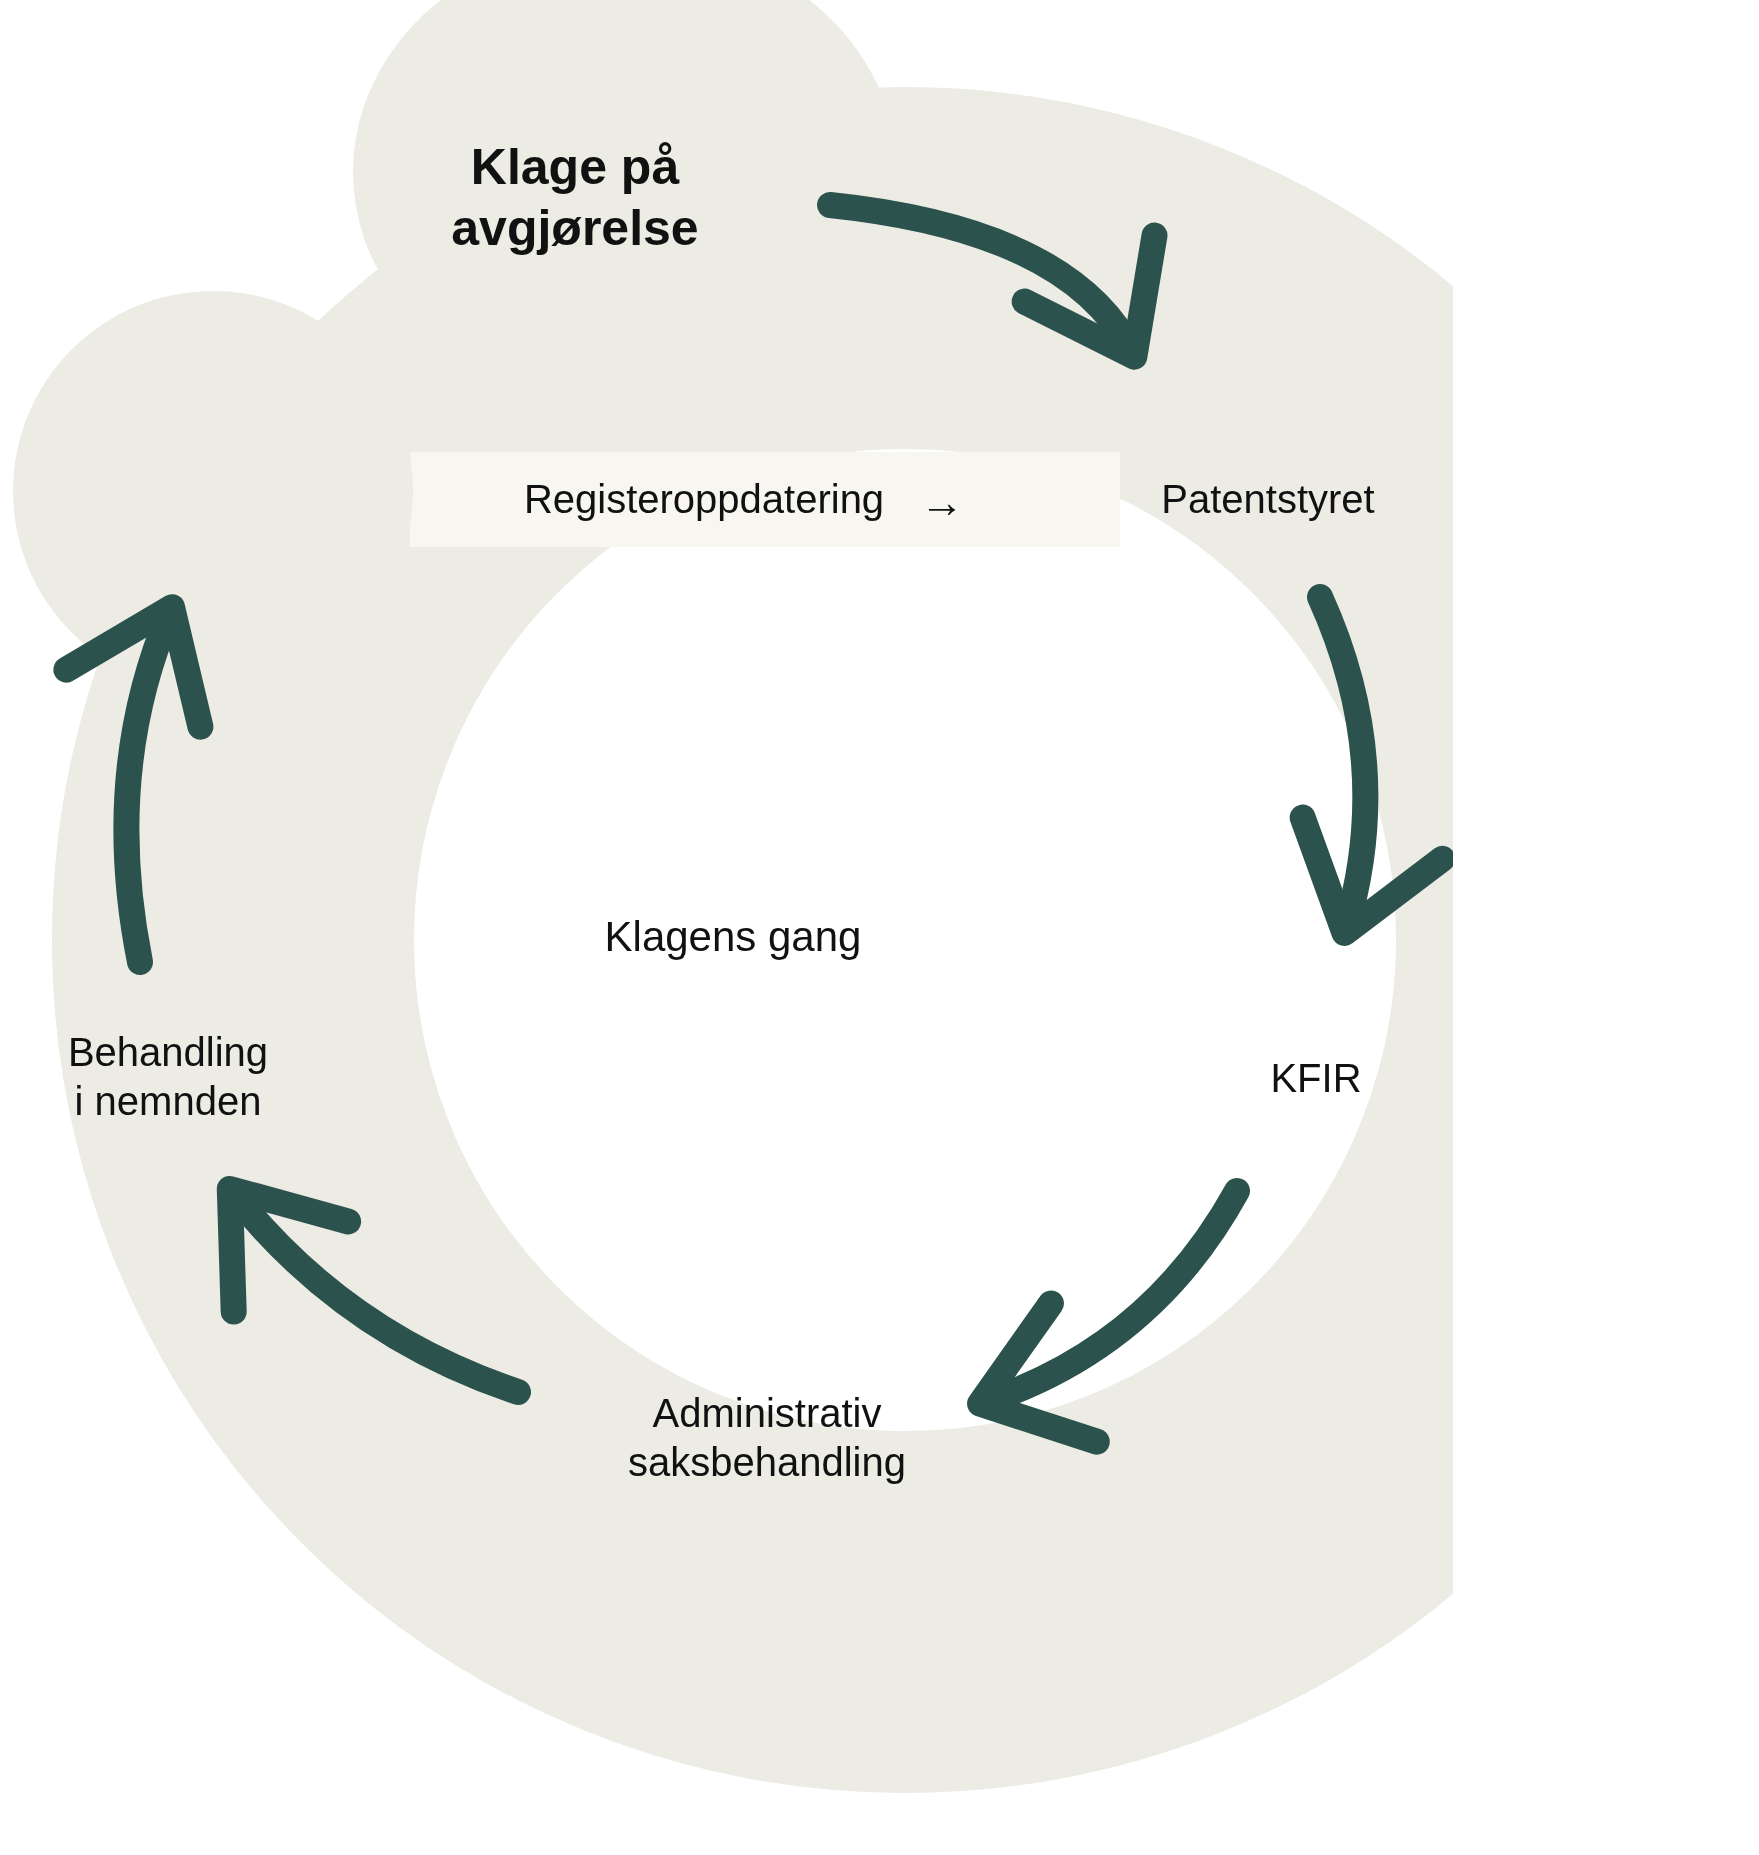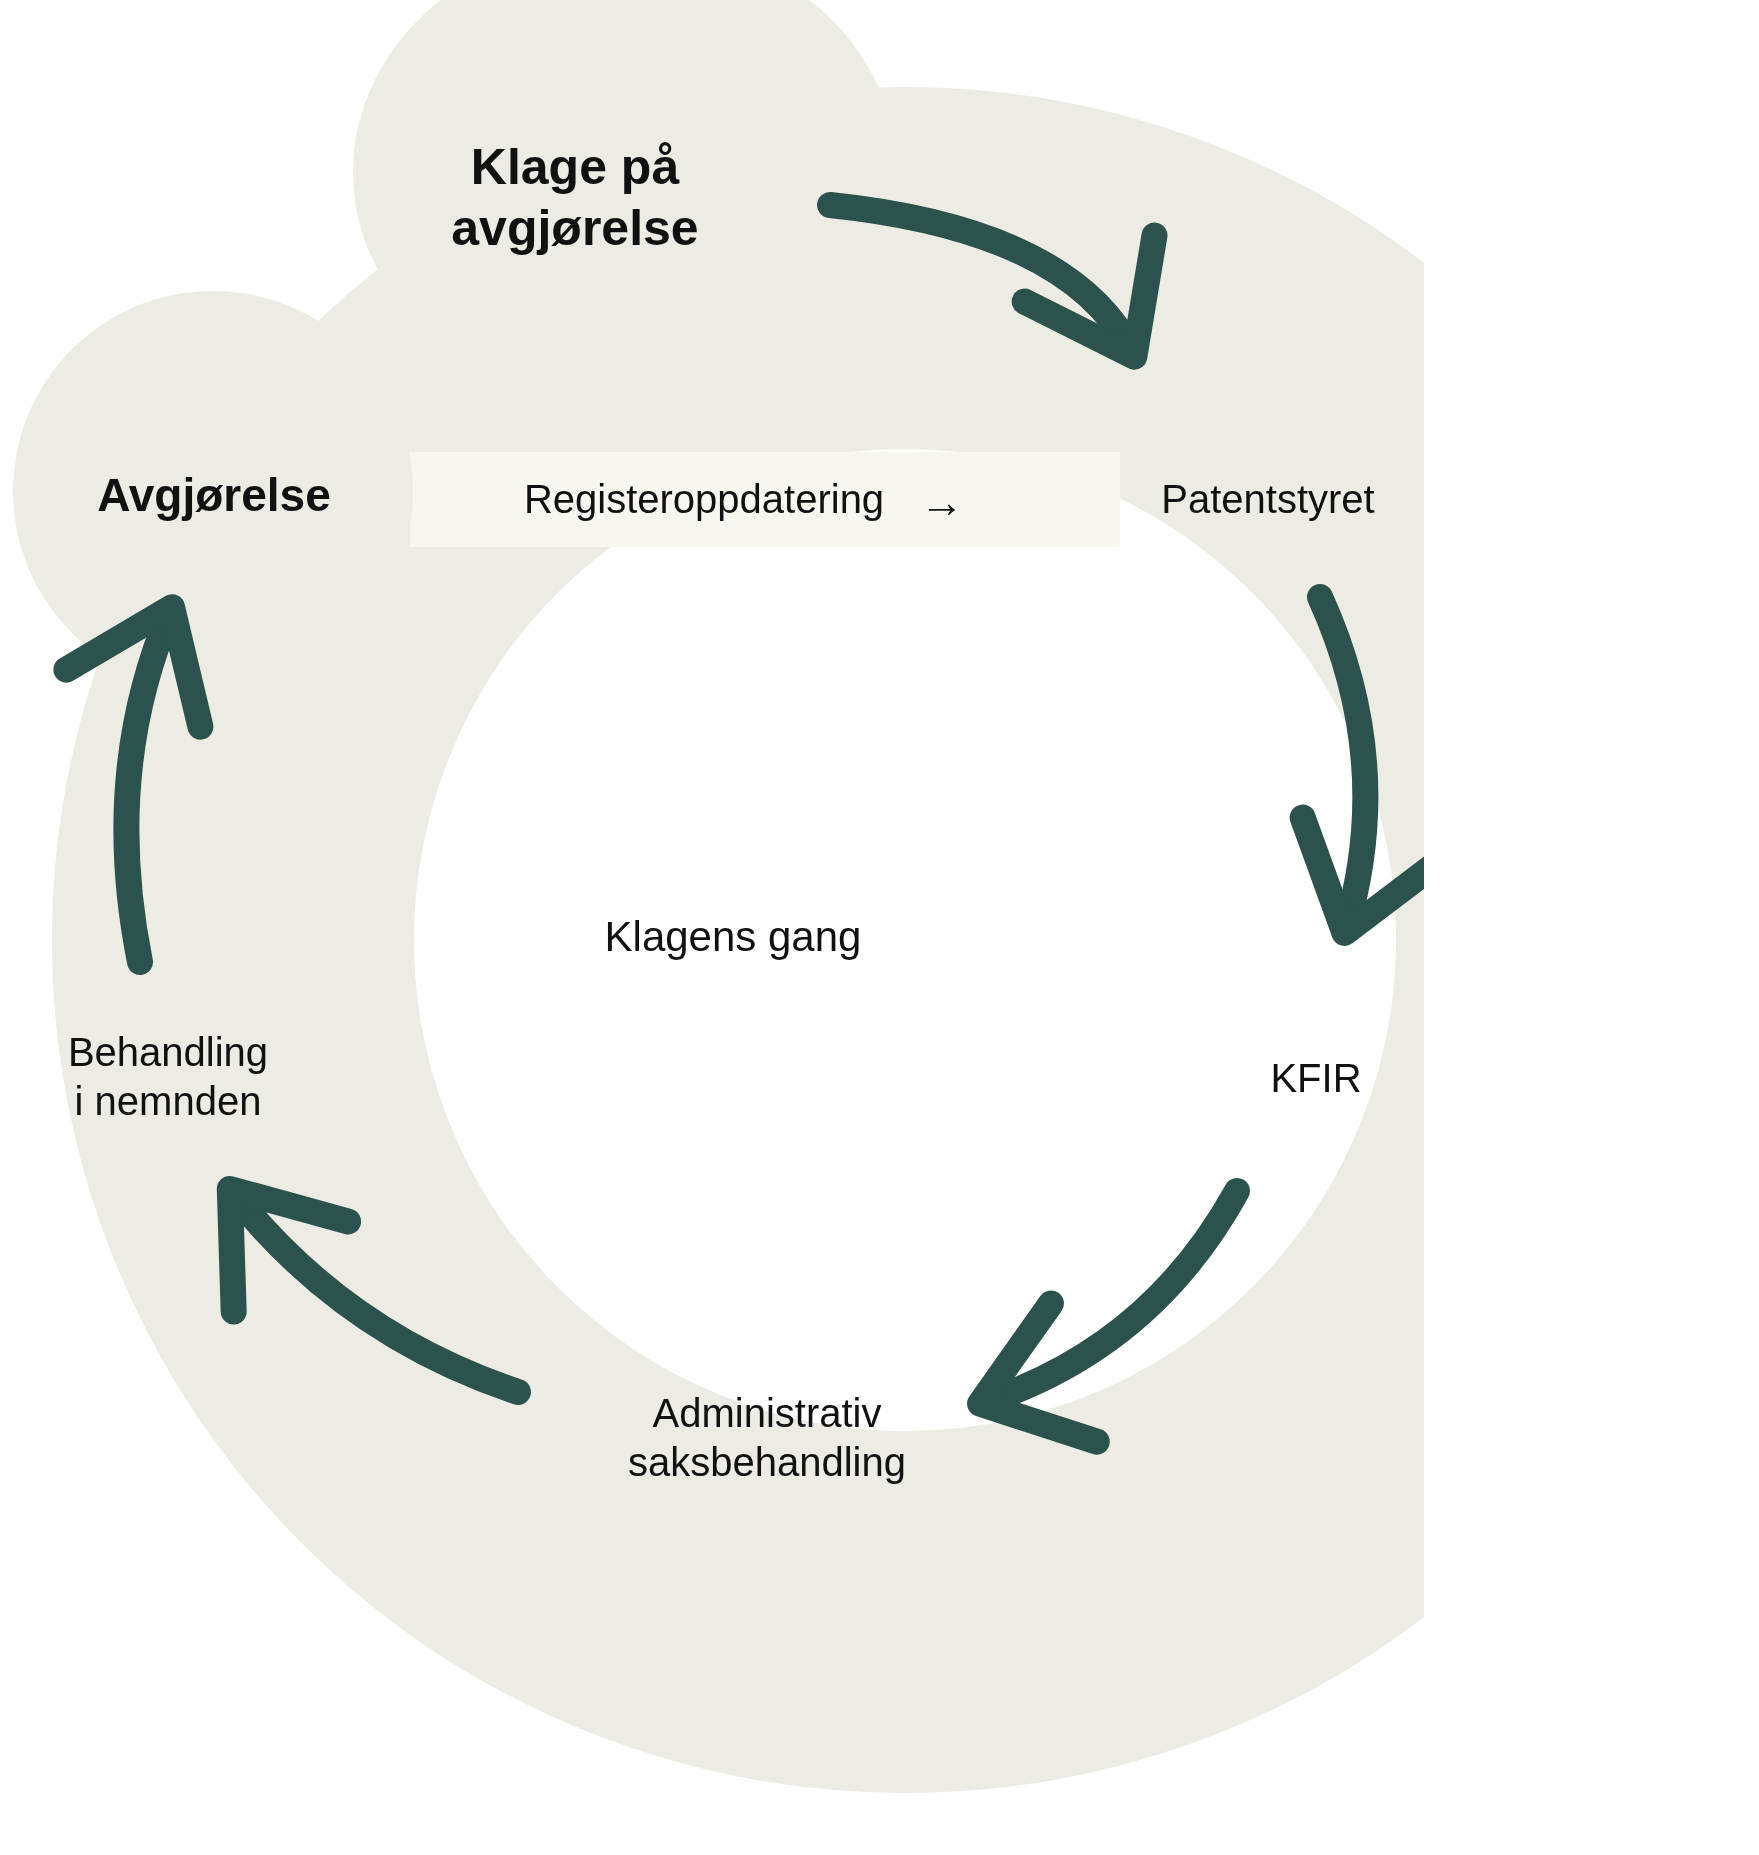--- a/index.html
+++ b/index.html
@@ -3,20 +3,21 @@
 <meta charset="utf-8">
 <style>
   html, body { margin: 0; padding: 0; background: #ffffff; }
   .stage {
     position: relative;
     width: 1424px;
     height: 1855px;
     overflow: hidden;
     font-family: "Liberation Sans", sans-serif;
     color: #111111;
+    padding-left: 29px;
   }
   .stage svg { position: absolute; inset: 0; }
   .label {
     position: absolute;
     transform: translate(-50%, -50%);
     text-align: center;
     line-height: 1.22;
     color: #111111;
   }
   .label--node { font-size: 40px; }
@@ -63,21 +64,20 @@
 
     <path d="M 830 205 Q 1070 230 1132 352" fill="none" stroke="#2B524C" stroke-width="26" stroke-linecap="round" marker-end="url(#arrowhead)"></path>
     <path d="M 1320 597 Q 1395 762 1346 928" fill="none" stroke="#2B524C" stroke-width="26" stroke-linecap="round" marker-end="url(#arrowhead)"></path>
     <path d="M 1237 1191 Q 1151 1347 985 1402" fill="none" stroke="#2B524C" stroke-width="26" stroke-linecap="round" marker-end="url(#arrowhead)"></path>
     <path d="M 518 1392 Q 344 1334 233 1193" fill="none" stroke="#2B524C" stroke-width="26" stroke-linecap="round" marker-end="url(#arrowhead)"></path>
     <path d="M 140 962 Q 102 772 170 612" fill="none" stroke="#2B524C" stroke-width="26" stroke-linecap="round" marker-end="url(#arrowhead)"></path>
   </svg>
 
   <div class="label complaint-label">Klage på avgjørelse</div>
 
-  <div class="label decision-label">Avgjørelse</div>
 
   <div class="label register-label">
     <span>Registeroppdatering</span>
     <span class="glyph">→</span>
   </div>
 
   <div class="label label--node patent-label">Patentstyret</div>
 
   <div class="label label--node kfir-label">KFIR</div>
 

